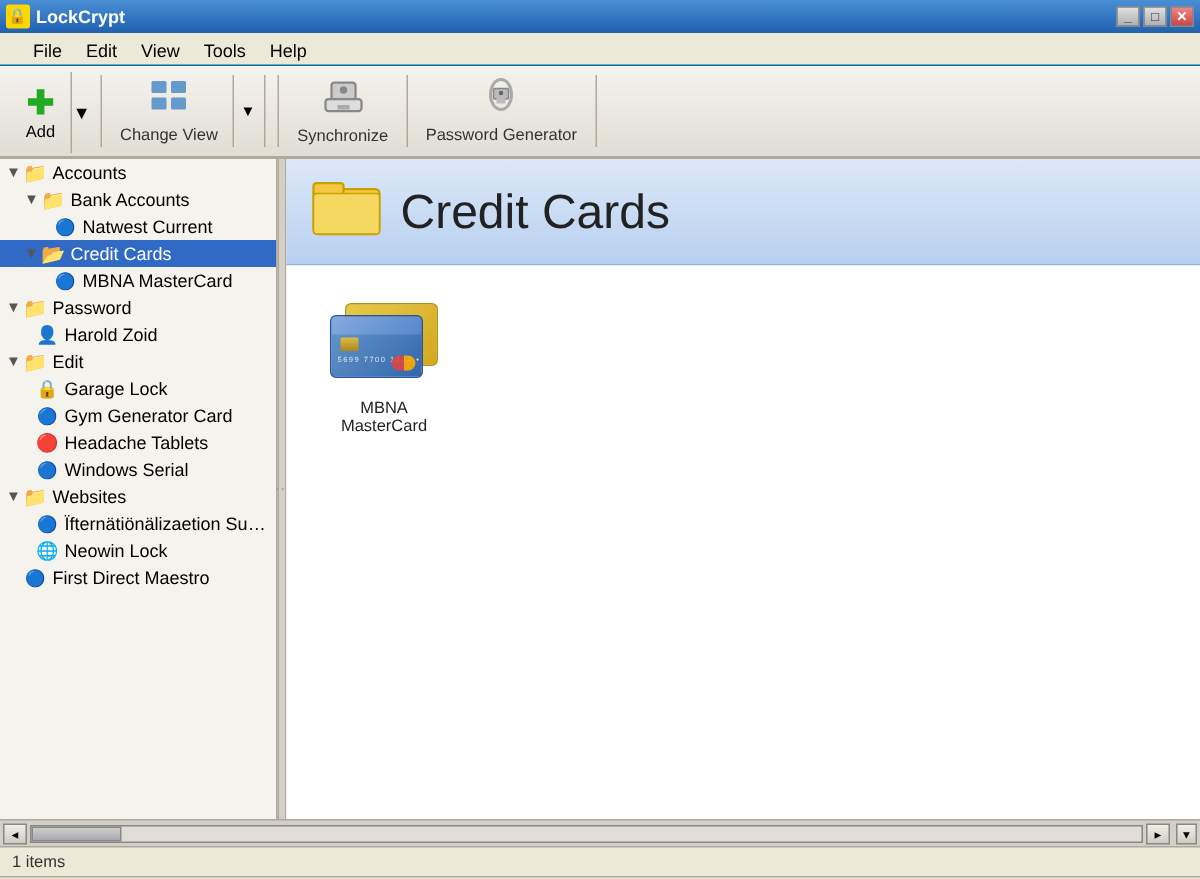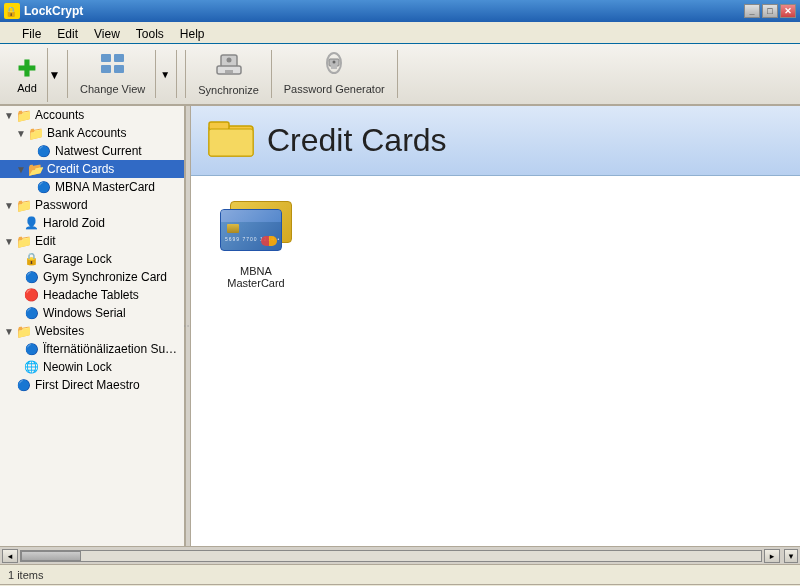--- a/index.html
+++ b/index.html
@@ -204,21 +204,21 @@
       <span>Edit</span>
     </div>
 
     <div class="tree-item indent1" style="padding-left:24px;">
       <span class="item-icon" style="font-size:12px;">🔒</span>
       <span>Garage Lock</span>
     </div>
 
     <div class="tree-item indent1" style="padding-left:24px;">
       <span class="item-icon" style="font-size:11px;">🔵</span>
-      <span>Gym Synchronize Card</span>
+      <span>Gym Generator Card</span>
     </div>
 
     <div class="tree-item indent1" style="padding-left:24px;">
       <span class="item-icon" style="font-size:12px;">🔴</span>
       <span>Headache Tablets</span>
     </div>
 
     <div class="tree-item indent1" style="padding-left:24px;">
       <span class="item-icon" style="font-size:11px;">🔵</span>
       <span>Windows Serial</span>

